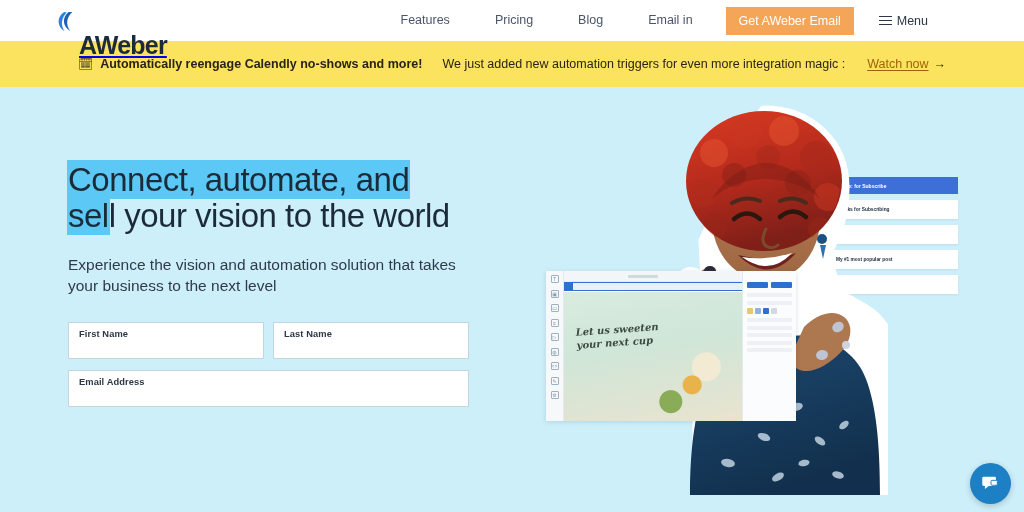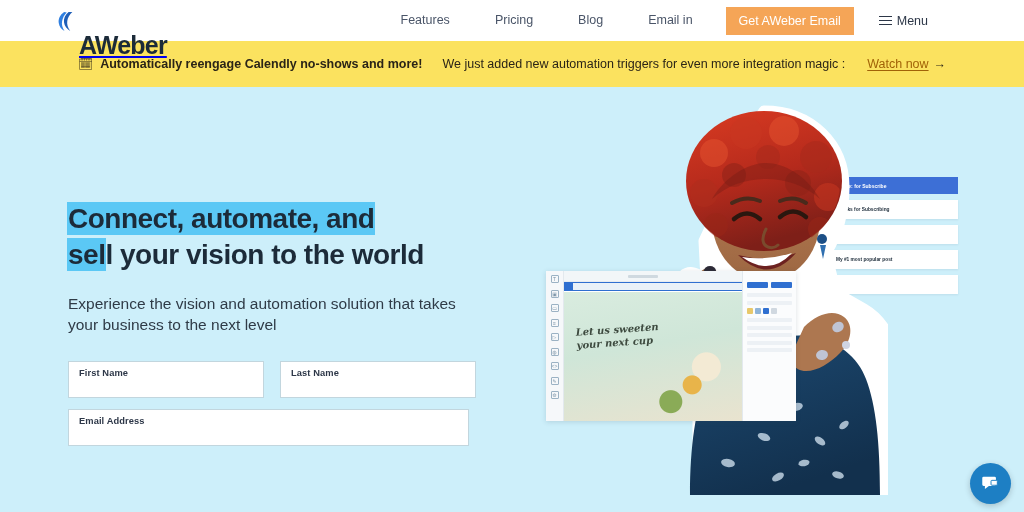--- a/index.html
+++ b/index.html
@@ -57,36 +57,36 @@
   .banner-arrow { margin-left:5px; }
 
   
   .hero {
     position:relative; width:100%; height:425px;
     background:#cdeffa; overflow:hidden;
   }
   .hero-left { position:absolute; left:68px; top:0; width:420px; }
 
   .headline {
-    margin-top:114px;
-    font-size:28px; font-weight:bold; color:#1c2b39;
+    margin-top:75px;
+    font-size:33px; font-weight:normal; color:#1c2b39;
     line-height:36px; letter-spacing:-0.5px;
   }
   .hl-line { display:block; position:relative; white-space:nowrap; }
   .hl-hi {
     background:#5bc8f5;
     box-shadow:0 0 0 1px #5bc8f5;
   }
 
   .subhead {
     margin-top:20px; font-size:15.5px; color:#2f3b47;
     line-height:21px; max-width:400px;
   }
 
-  .form-row { margin-top:26px; display:flex; gap:16px; }
+  .form-row { margin-top:26px; display:flex; gap:9px; }
   .field {
     position:relative; background:#ffffff; border:1px solid #c2d6de;
     height:37px; padding:6px 10px 0 10px;
   }
   .field-name { width:196px; }
   .field-email { width:401px; margin-top:11px; }
   .field-label {
     font-size:9.3px; font-weight:bold; color:#2d3748;
     letter-spacing:0.1px; display:block; pointer-events:none;
   }

